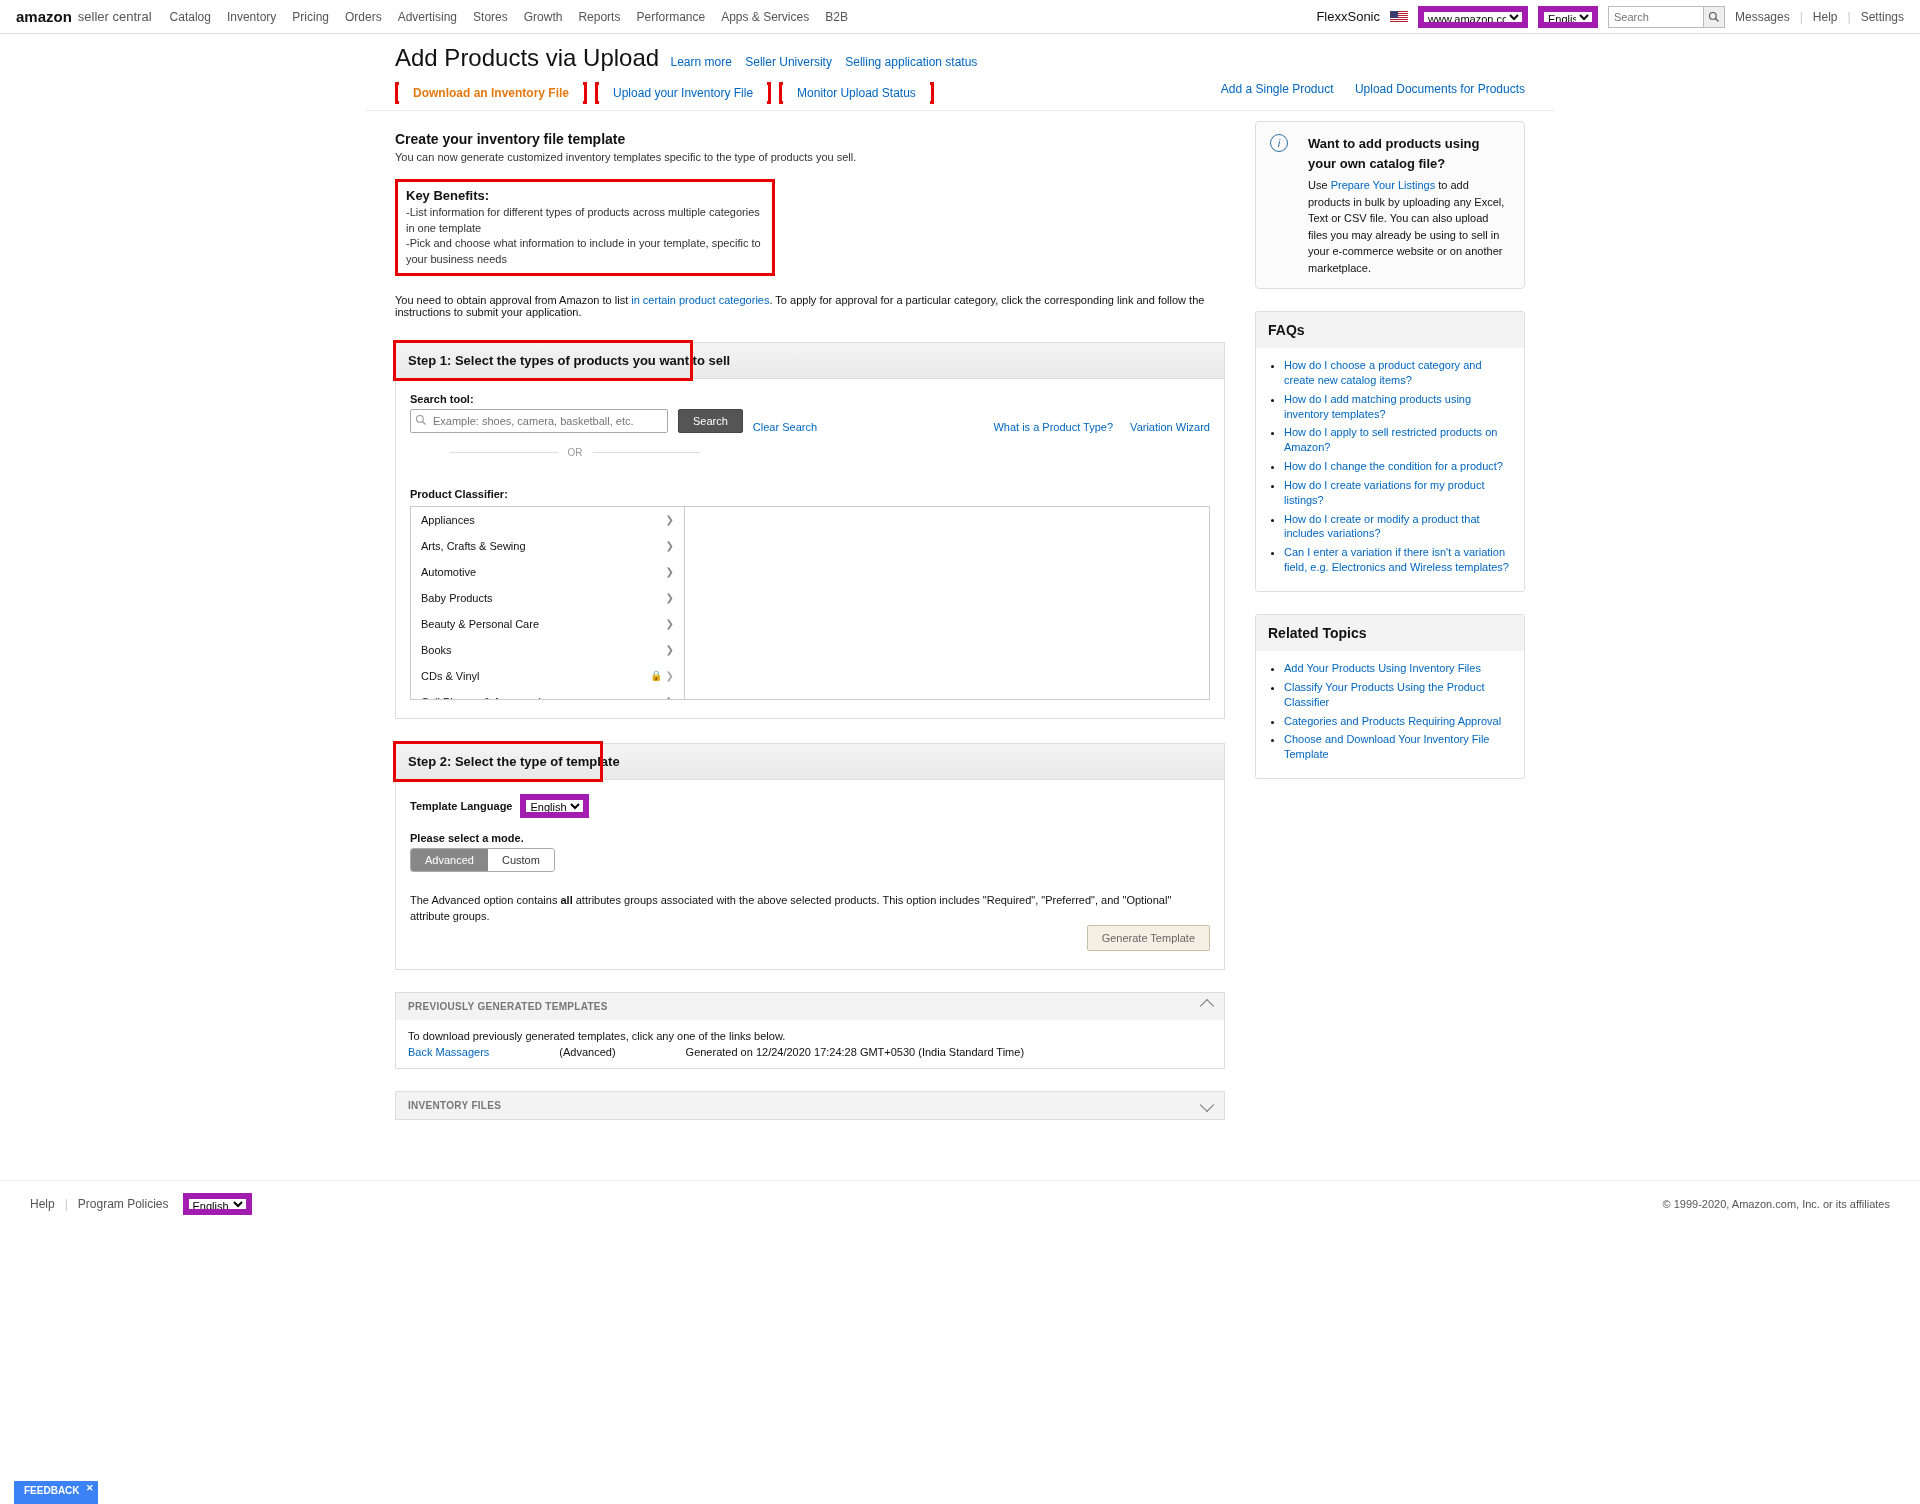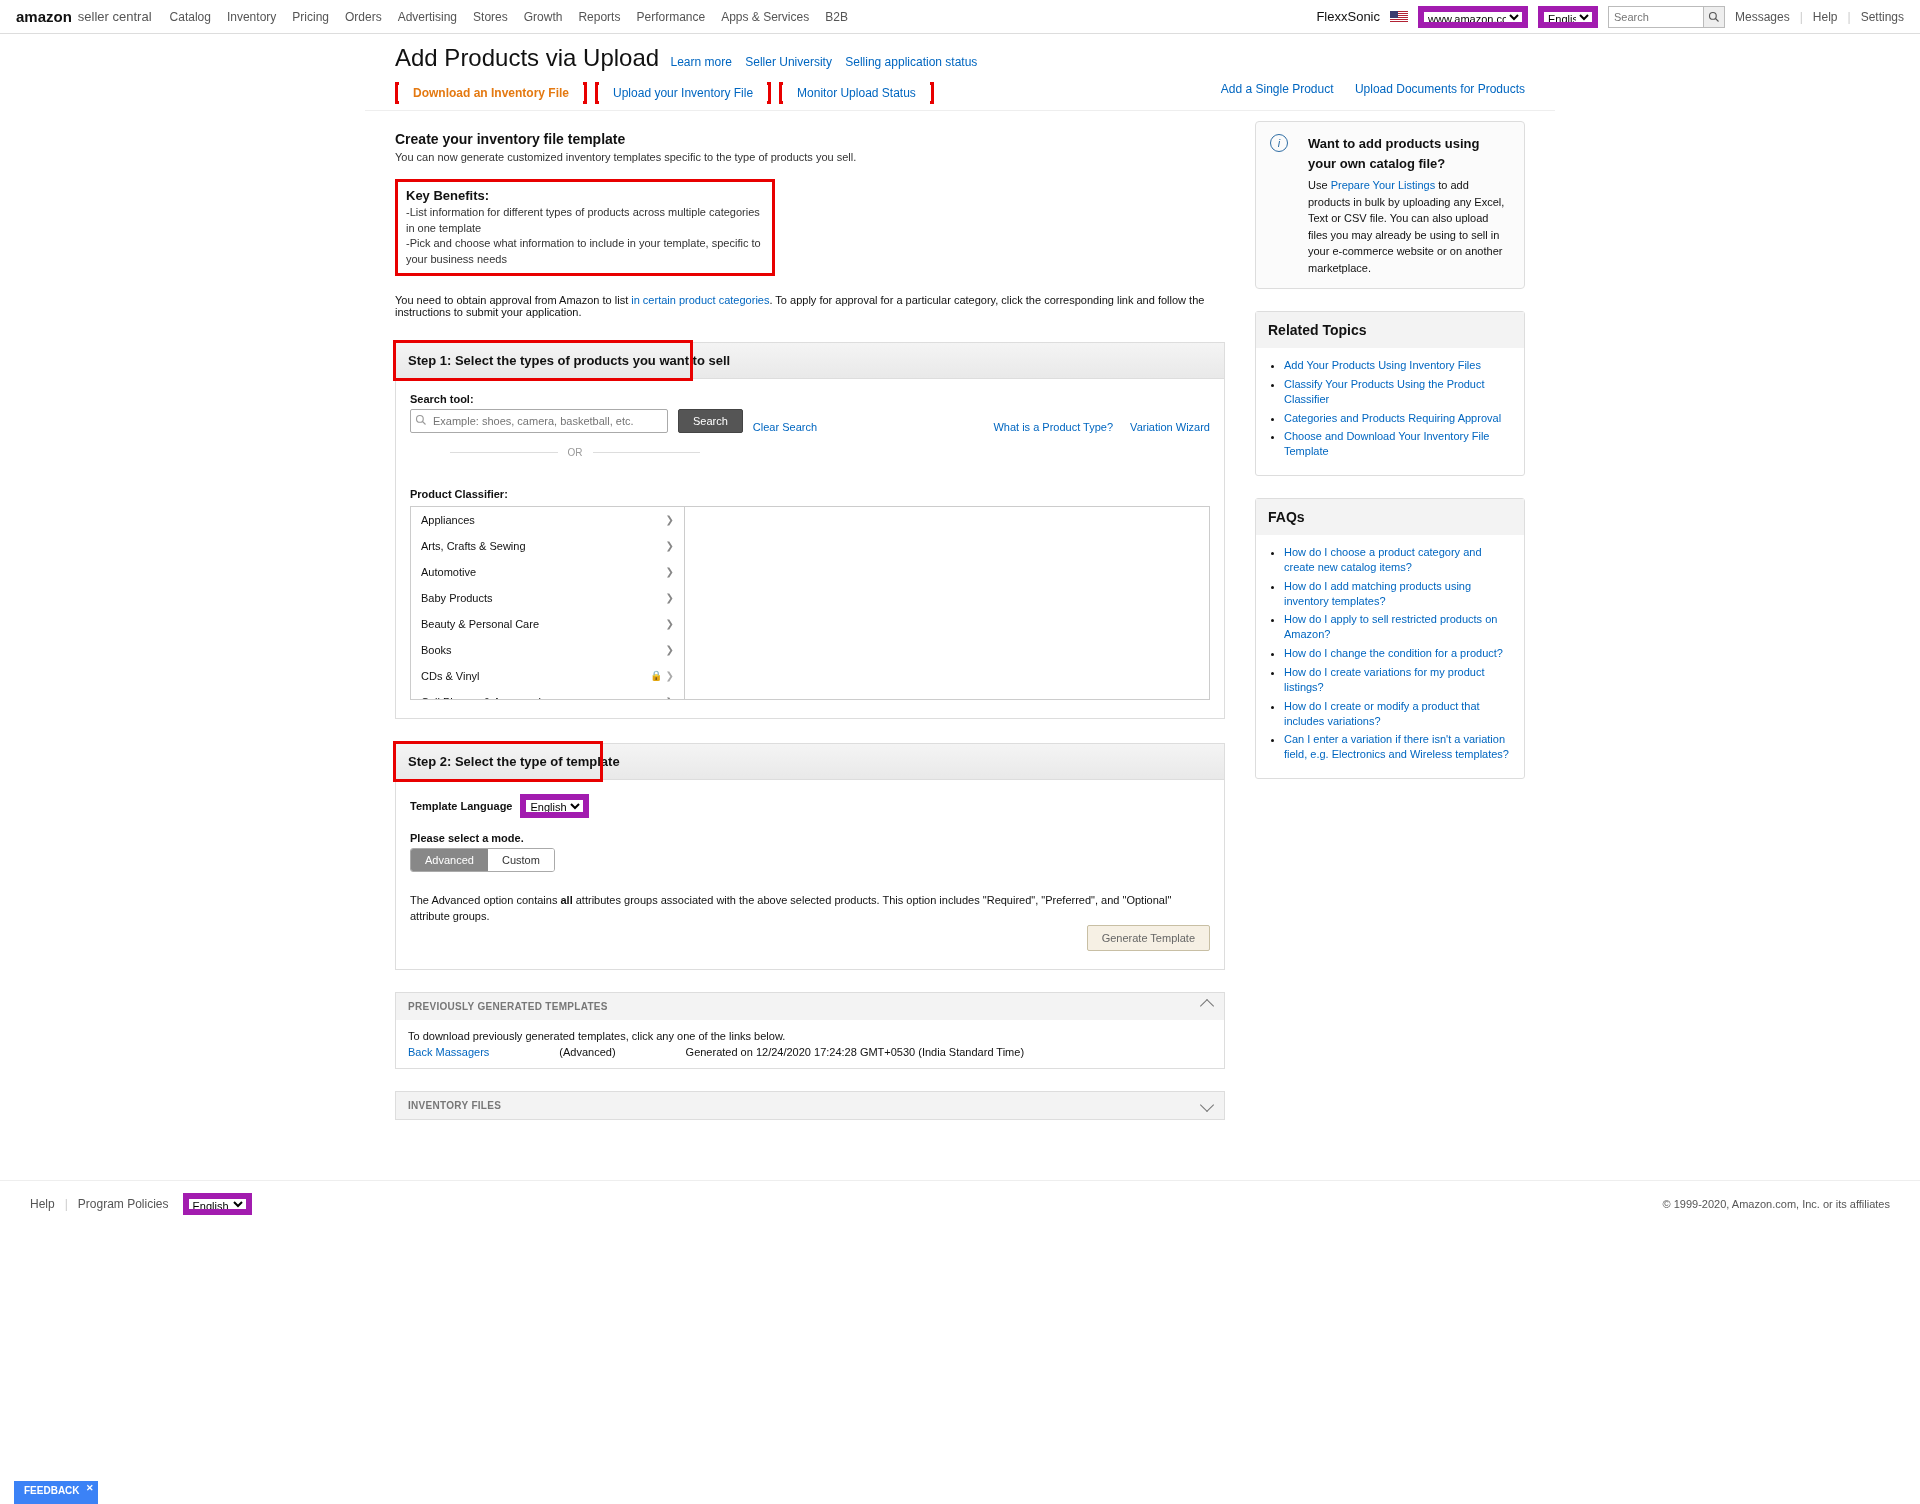--- a/index.html
+++ b/index.html
@@ -325,41 +325,41 @@
           <div>
             <h3>Want to add products using your own catalog file?</h3>
             <div>
               <span>Use </span><a>Prepare Your Listings</a><span> to add products in bulk by uploading any Excel, Text or CSV file. You can also upload files you may already be using to sell in your e-commerce website or on another marketplace.</span>
             </div>
           </div>
         </div>
       </div>
 
       <div class="sidebox">
-        <h3>Related Topics</h3>
-        <ul>
-          <li><a>Add Your Products Using Inventory Files</a></li>
-          <li><a>Classify Your Products Using the Product Classifier</a></li>
-          <li><a>Categories and Products Requiring Approval</a></li>
-          <li><a>Choose and Download Your Inventory File Template</a></li>
-        </ul>
-      </div>
-
-      <div class="sidebox">
         <h3>FAQs</h3>
         <ul>
           <li><a>How do I choose a product category and create new catalog items?</a></li>
           <li><a>How do I add matching products using inventory templates?</a></li>
           <li><a>How do I apply to sell restricted products on Amazon?</a></li>
           <li><a>How do I change the condition for a product?</a></li>
           <li><a>How do I create variations for my product listings?</a></li>
           <li><a>How do I create or modify a product that includes variations?</a></li>
           <li><a>Can I enter a variation if there isn't a variation field, e.g. Electronics and Wireless templates?</a></li>
         </ul>
       </div>
+
+      <div class="sidebox">
+        <h3>Related Topics</h3>
+        <ul>
+          <li><a>Add Your Products Using Inventory Files</a></li>
+          <li><a>Classify Your Products Using the Product Classifier</a></li>
+          <li><a>Categories and Products Requiring Approval</a></li>
+          <li><a>Choose and Download Your Inventory File Template</a></li>
+        </ul>
+      </div>
     </div>
   </div>
 </div>
 
 <div class="footer">
   <span>Help</span>
   <span class="sep">|</span>
   <span>Program Policies</span>
   <select><option>English</option></select>
   <span class="copy">© 1999-2020, Amazon.com, Inc. or its affiliates</span>

